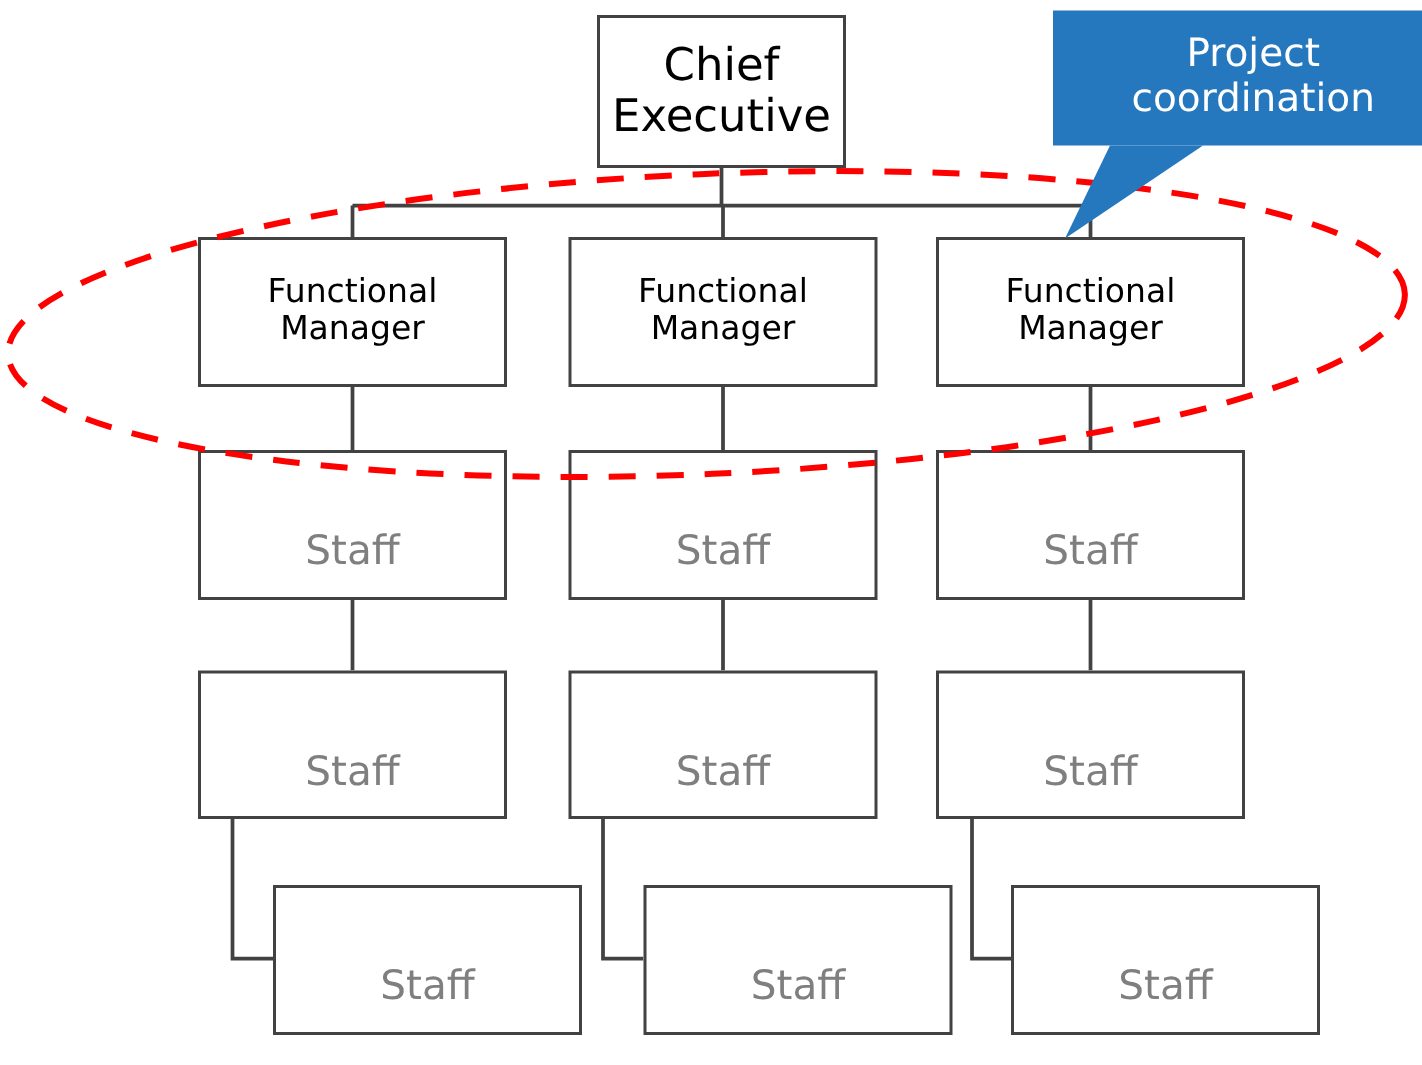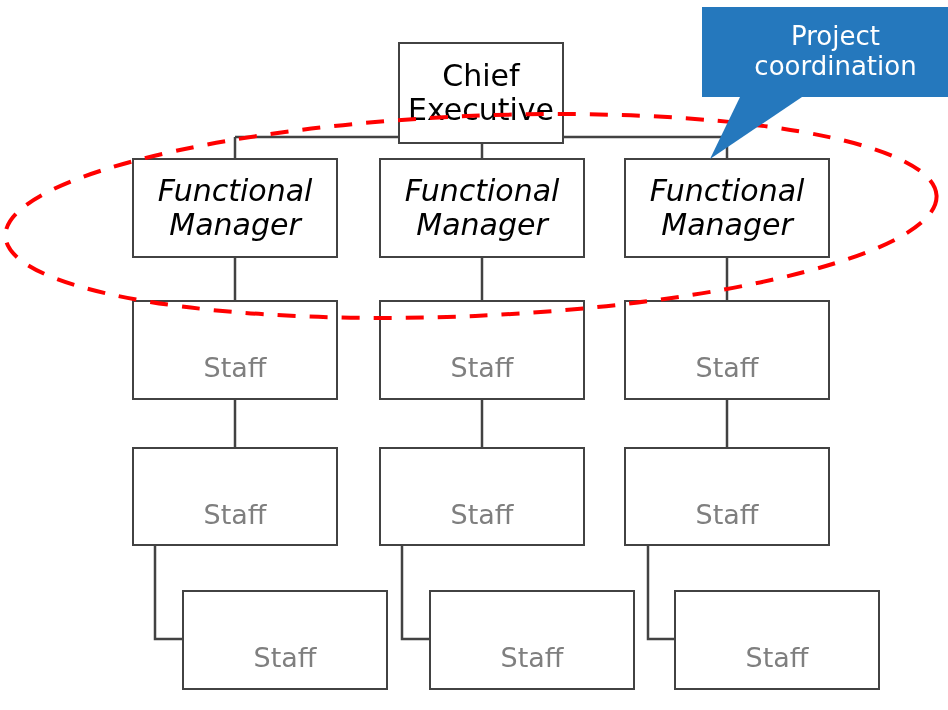--- a/index.html
+++ b/index.html
@@ -44,22 +44,21 @@
     display: block;
     line-height: 1.12;
     white-space: pre-line;
   }
   .node-exec .node-label {
     color: #000000;
     font-size: 30px;
   }
   .node-manager .node-label {
     color: #000000;
-    font-size: 30px;
-    font-style: italic;
+    font-size: 22px;
   }
   .node-staff .node-label {
     color: #7f7f7f;
     font-size: 27px;
     margin-top: 37px;
   }
 
   .callout {
     position: absolute;
     box-sizing: border-box;
@@ -93,21 +92,21 @@
         <path d="M 235 400 L 235 447"></path>
         <path d="M 482 400 L 482 447"></path>
         <path d="M 727 400 L 727 447"></path>
         <path d="M 155 546 L 155 639 L 182 639"></path>
         <path d="M 402 546 L 402 639 L 429 639"></path>
         <path d="M 648 546 L 648 639 L 674 639"></path>
       </g>
   </svg>
 
   <div id="node-layer" class="layer">
-      <div class="node node-exec" style="left: 398px; top: 10px; width: 166px; height: 102px; border-color: rgb(66, 66, 66); background: rgb(255, 255, 255); margin-top: 32px;">
+      <div class="node node-exec" style="left: 398px; top: 10px; width: 166px; height: 102px; border-color: rgb(66, 66, 66); background: rgb(255, 255, 255);">
         <span class="node-label" style="color: rgb(0, 0, 0);">Chief
 Executive</span>
       </div>
       <div class="node node-manager" style="left: 132px; top: 158px; width: 206px; height: 100px; border-color: rgb(66, 66, 66); background: rgb(255, 255, 255);">
         <span class="node-label" style="color: rgb(0, 0, 0);">Functional
 Manager</span>
       </div>
       <div class="node node-manager" style="left: 379px; top: 158px; width: 206px; height: 100px; border-color: rgb(66, 66, 66); background: rgb(255, 255, 255);">
         <span class="node-label" style="color: rgb(0, 0, 0);">Functional
 Manager</span>

